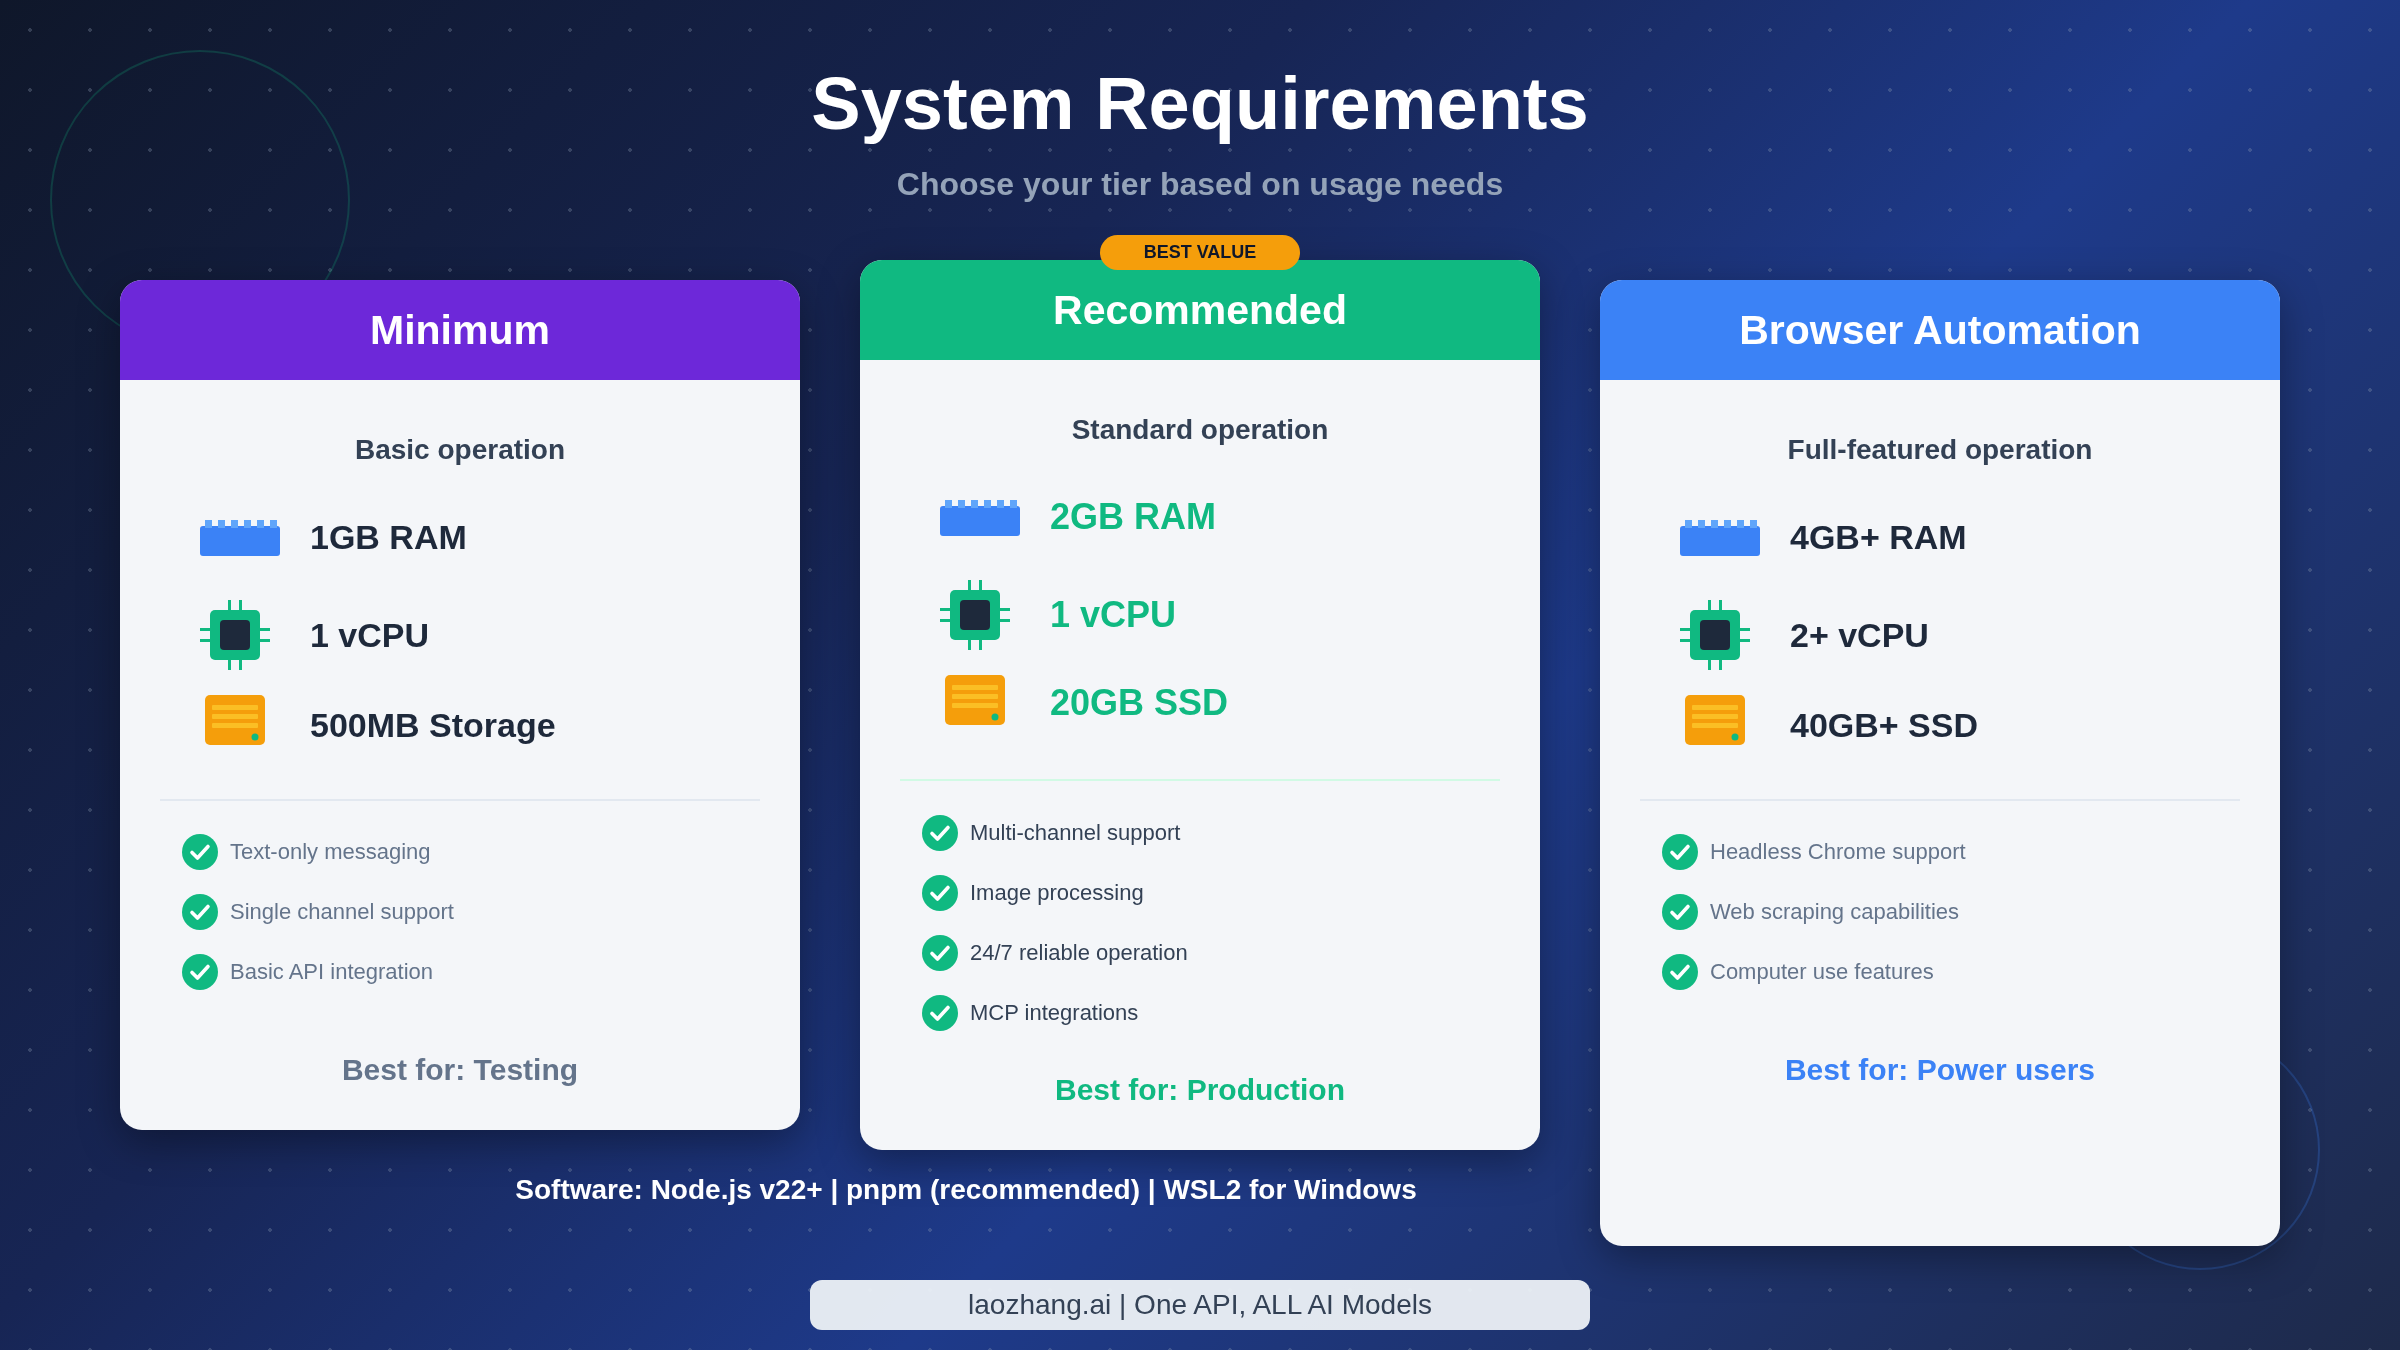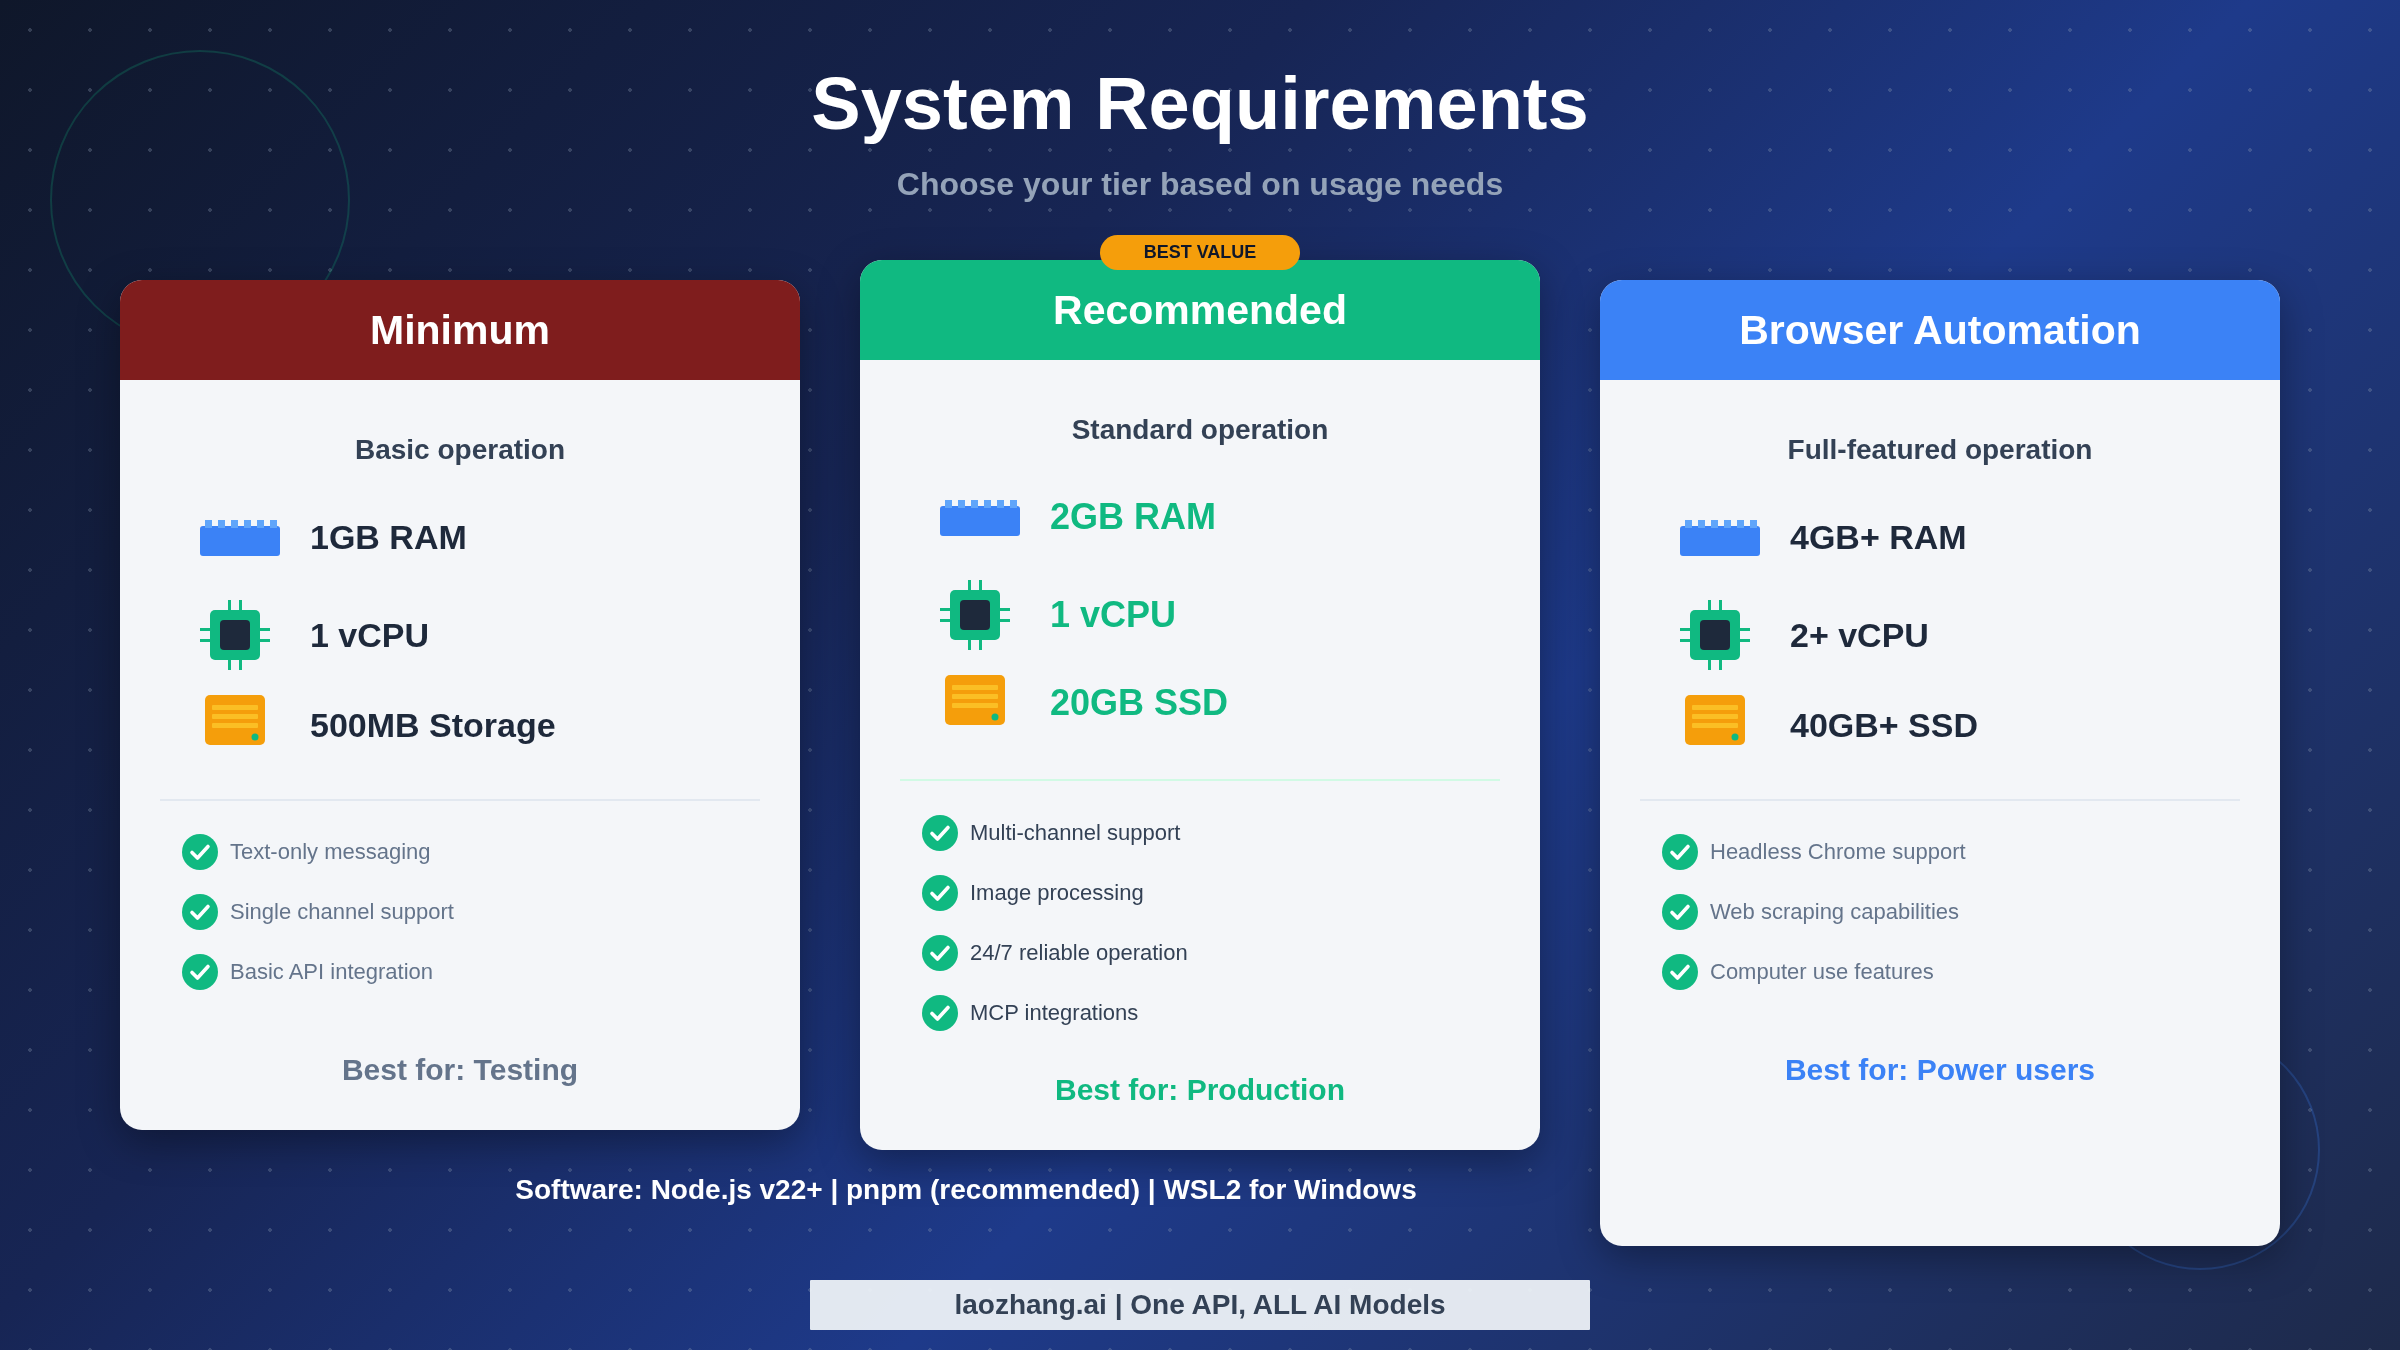--- a/index.html
+++ b/index.html
@@ -72,37 +72,37 @@
     position:absolute; left:240px; top:-25px; width:200px; height:35px; border-radius:18px;
     background:#f59e0b; color:#0f172a; font-size:18px; font-weight:bold;
     display:flex; align-items:center; justify-content:center; z-index:2;
   }
 
   .software {
     position:absolute; left:0; width:1932px; top:1170px; text-align:center;
     color:#ffffff; font-size:28px; font-weight:bold; line-height:40px;
   }
   .footer {
-    position:absolute; left:810px; top:1280px; width:780px; height:50px; border-radius:1px;
+    position:absolute; left:810px; top:1280px; width:780px; height:50px; border-radius:12px;
     background:rgba(241,245,249,0.93); display:flex; align-items:center; justify-content:center;
-    color:#334155; font-size:28px; font-weight:bold;
+    color:#334155; font-size:28px; font-weight:normal;
   }
 </style>
 </head>
 <body>
 
 <div class="dots"></div>
 <div class="ring ring-tl"></div>
 <div class="ring ring-br"></div>
 
 <h1 class="title" style="margin:0">System Requirements</h1>
 <div class="subtitle">Choose your tier based on usage needs</div>
 
 <div class="card min">
-  <div class="card-header" style="background:#7f1d1d">Minimum</div>
+  <div class="card-header" style="background:#6d28d9">Minimum</div>
   <div class="card-sub">Basic operation</div>
 
   <div class="spec" style="top:227px">
     <svg class="icon" style="left:80px;top:13px" width="80" height="36" viewBox="0 0 80 36">
       <rect x="0" y="6" width="80" height="30" rx="3" fill="#3b82f6"></rect>
       <rect x="5" y="0" width="7" height="8" fill="#60a5fa"></rect>
         <rect x="18" y="0" width="7" height="8" fill="#60a5fa"></rect>
       <rect x="31" y="0" width="7" height="8" fill="#60a5fa"></rect>
         <rect x="44" y="0" width="7" height="8" fill="#60a5fa"></rect>
       <rect x="57" y="0" width="7" height="8" fill="#60a5fa"></rect>

